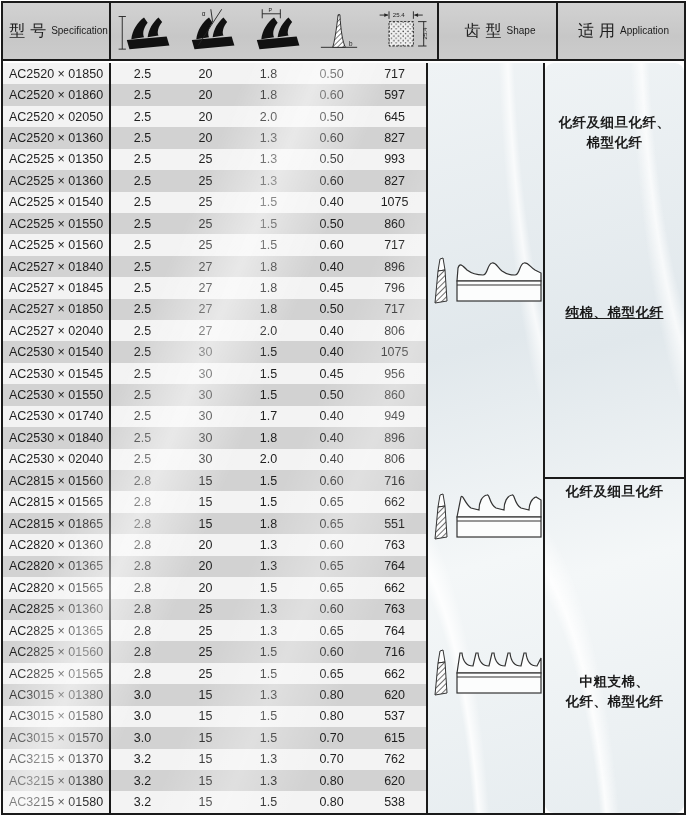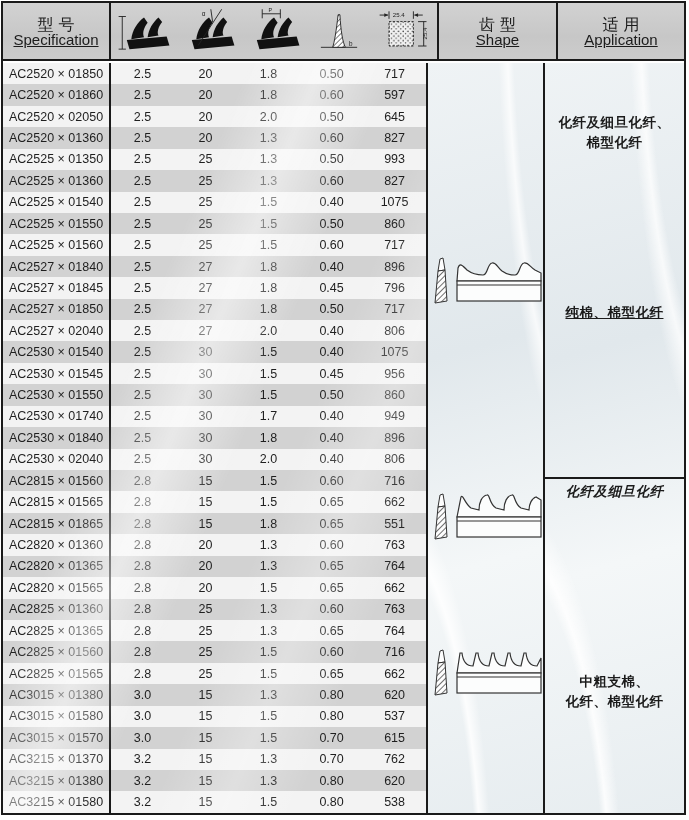--- a/index.html
+++ b/index.html
@@ -8,36 +8,36 @@
   #stage{position:relative;width:689px;height:820px;background:#ffffff;overflow:hidden;}
 
   
   #spec-table{position:absolute;left:1px;top:1px;width:685px;height:814px;
     border:2px solid #1a1a1a;background:#ffffff;}
 
   
   #header-row{position:absolute;left:0;top:0;width:681px;height:58px;display:flex;
     background:linear-gradient(180deg,#d2d2d2 0%,#c7c7c7 60%,#cccccc 100%);
     border-bottom:2px solid #1a1a1a;}
-  .hcell{display:flex;flex-direction:column;align-items:center;justify-content:center;color:#1c1c1c;}
+  .hcell{display:flex;flex-direction:row;align-items:center;justify-content:center;color:#1c1c1c;}
   .hcell .zh{font-size:16px;letter-spacing:5px;padding-left:5px;font-weight:500;line-height:18px;}
-  .hcell .en{font-size:15px;letter-spacing:0;line-height:12px;text-decoration:underline;}
+  .hcell .en{font-size:10px;letter-spacing:0;line-height:12px;}
   #spec-hcell{width:108px;border-right:2px solid #1a1a1a;}
   #icons-wrap{width:328px;border-right:2px solid #1a1a1a;display:flex;}
   .icon-cell{flex:1;display:flex;align-items:center;justify-content:center;}
   #shape-hcell{width:119px;border-right:2px solid #1a1a1a;text-align:right;}
   #app-hcell{flex:1;}
 
   
   #body-row{position:absolute;left:0;top:60px;width:681px;height:750px;display:flex;}
   #rows-col{width:438px;display:flex;flex-direction:column;position:relative;}
   .vline{width:2px;background:#1a1a1a;}
   #shape-col,#app-col{position:relative;overflow:hidden;}
   #shape-col{width:119px;}
-  #app-col{width:144px;}
+  #app-col{width:144px;border-radius:9px;}
 
   
   .panel-bg{
     background:
       radial-gradient(150% 95% at -35% 115%, rgba(255,255,255,0) 52%, rgba(255,255,255,.85) 55%, rgba(255,255,255,0) 61%),
       radial-gradient(130% 120% at 135% -15%, rgba(255,255,255,0) 48%, rgba(255,255,255,.75) 52%, rgba(255,255,255,0) 58%),
       linear-gradient(165deg,#eff3f5 0%,#e1e8ec 38%,#f4f7f8 66%,#e7edf0 100%);
   }
 
   
@@ -57,21 +57,21 @@
   .shape-fig{position:absolute;left:3px;width:113px;height:52px;}
   #shape-fig-1{top:192px;}
   #shape-fig-2{top:428px;}
   #shape-fig-3{top:584px;}
 
   
   .app-text{position:absolute;left:0;width:100%;text-align:center;color:#1b1b1b;
     font-size:13.5px;font-weight:600;letter-spacing:.5px;line-height:20px;white-space:nowrap;}
   #app-text-1{top:50px;}
   #app-text-2{top:240px;text-decoration:underline;}
-  #app-text-3{top:419px;font-style:italic;}
+  #app-text-3{top:419px;}
   #app-text-4{top:460px;}
   #app-text-5{top:609px;}
   #app-divider{position:absolute;left:0;top:414px;width:100%;height:2px;background:#1a1a1a;}
 
   svg{display:block;}
   .dim{stroke:#222;stroke-width:1;fill:none;}
   .dimtext{font-family:"Liberation Sans","DejaVu Sans",sans-serif;fill:#222;}
 </style>
 </head>
 <body>

